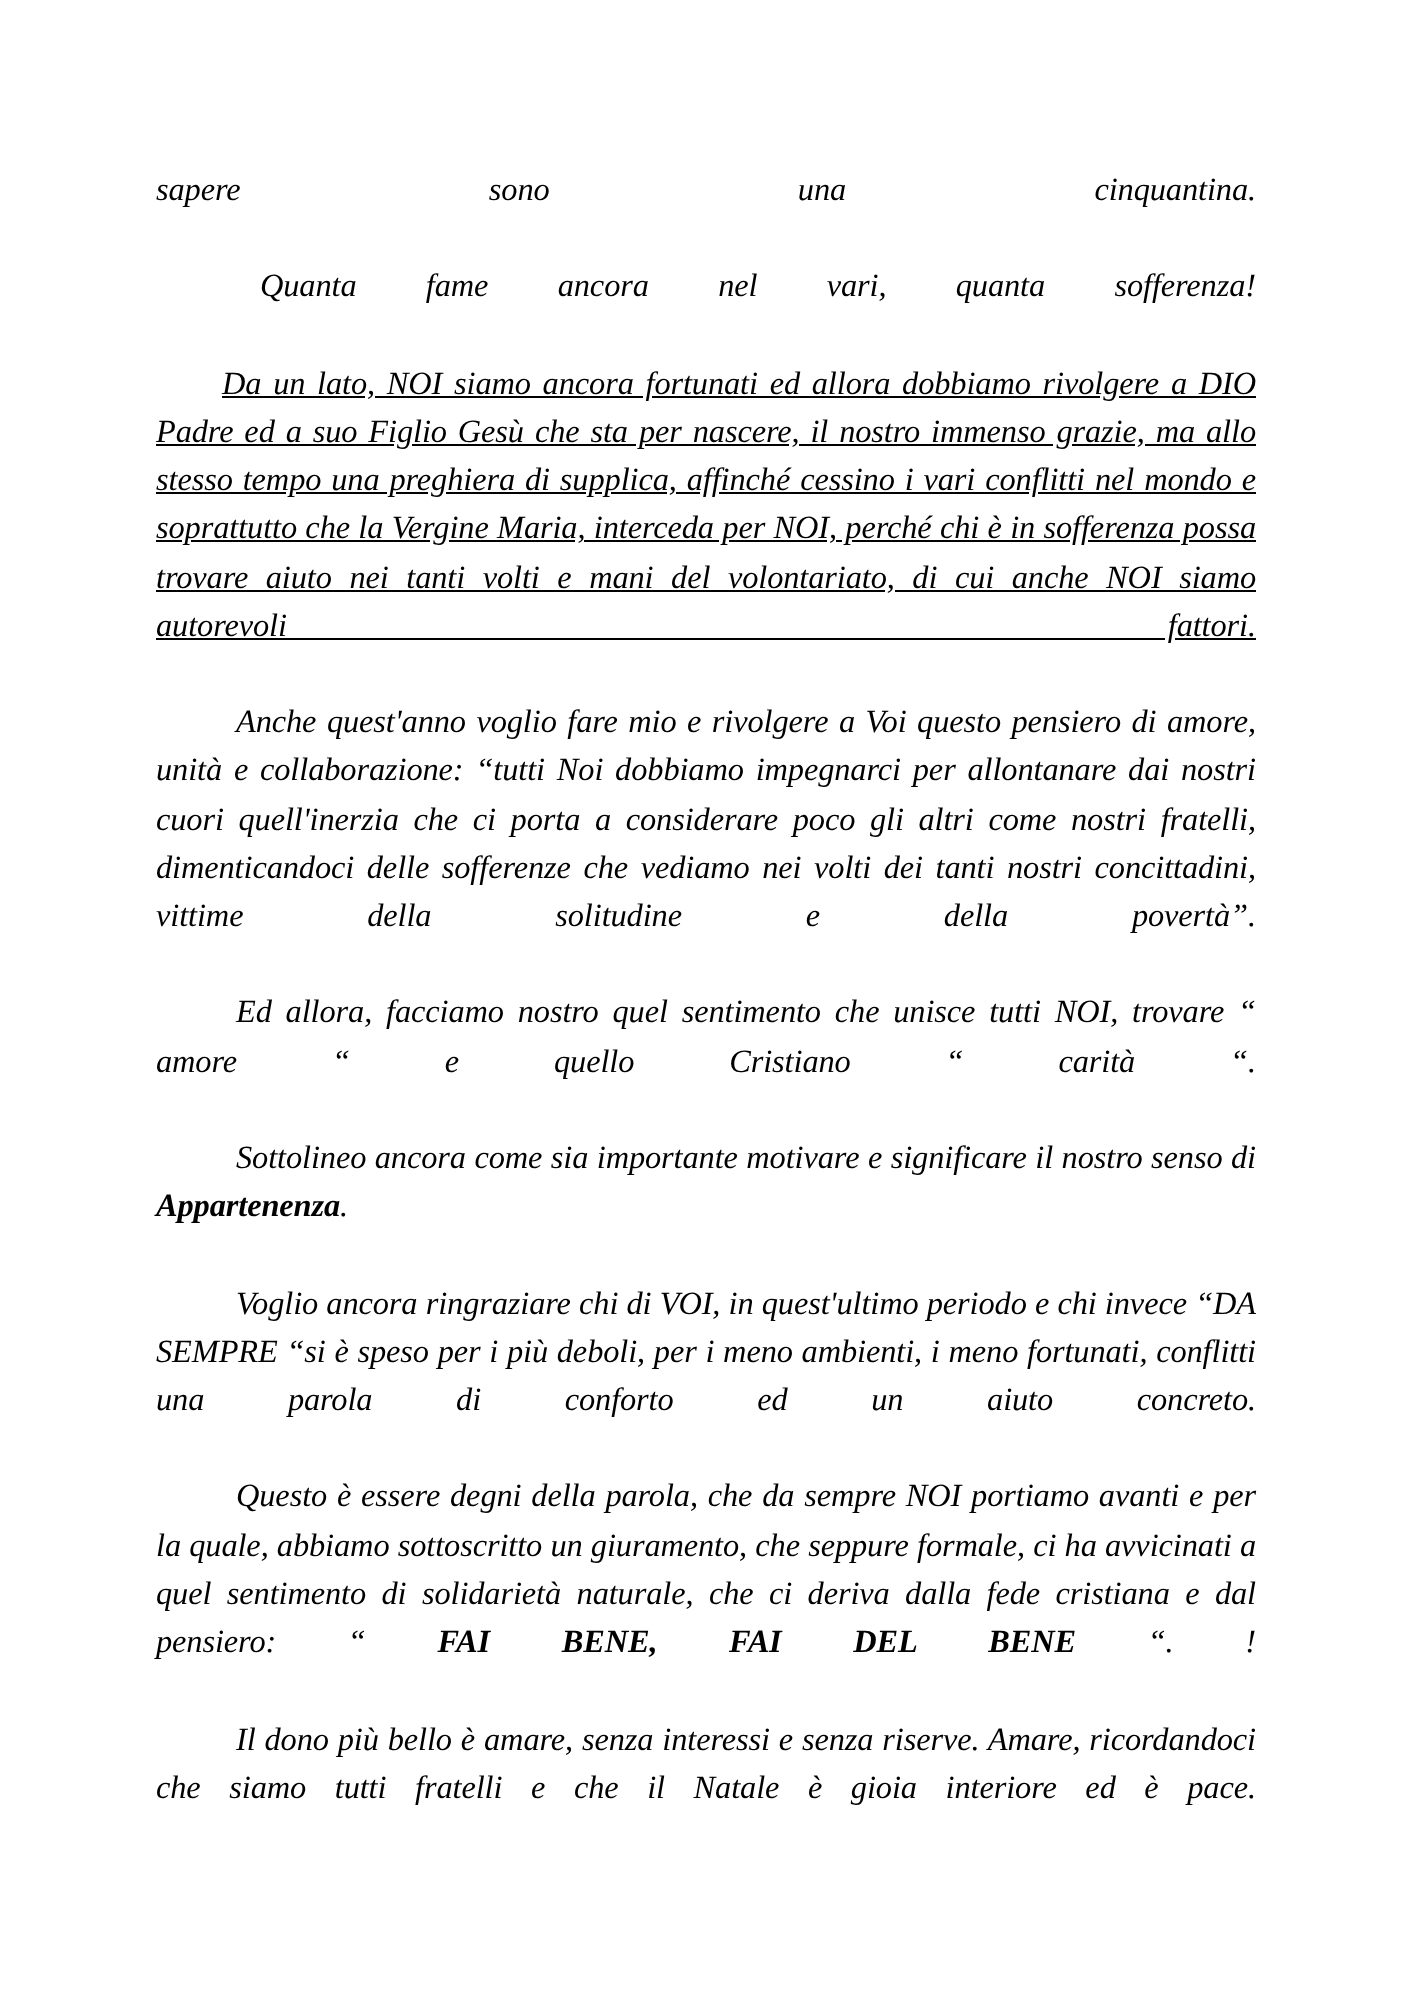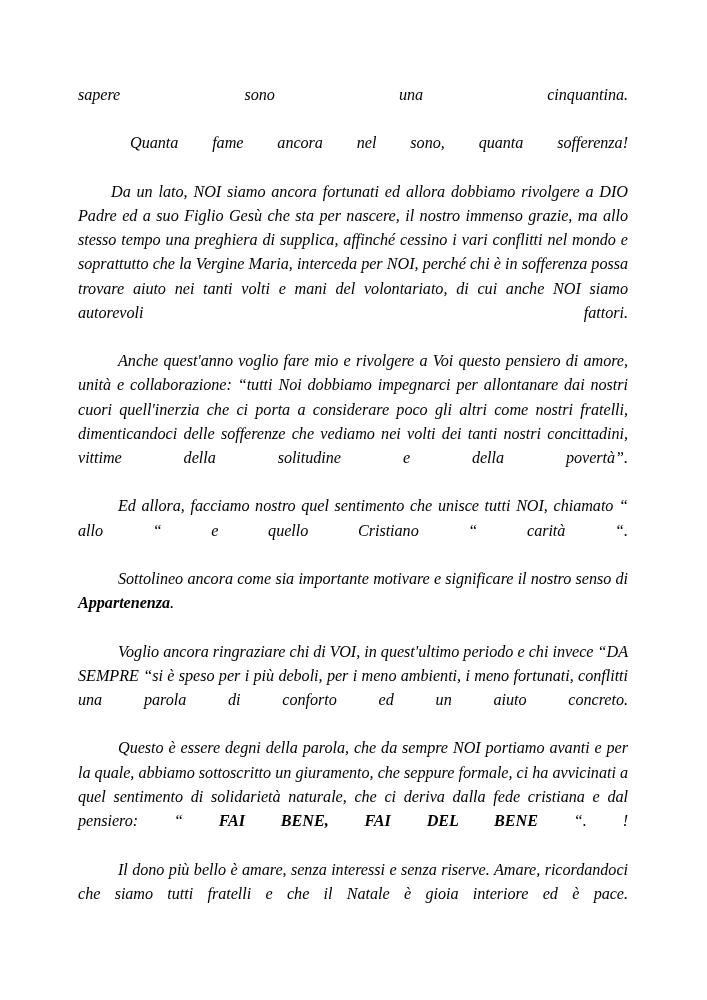--- a/index.html
+++ b/index.html
@@ -40,44 +40,44 @@
     -webkit-hyphens: none;
     hyphens: none;
   }
   
   p.para::after {
     content: "";
     display: inline-block;
     width: 100%;
   }
   p.noind { text-indent: 0; }
-  p.ind-sm { text-indent: 33px; }
+  p.ind-sm { text-indent: 33px; text-decoration: underline; }
   p.ind-md { text-indent: 40px; }
   p.ind-lg { text-indent: 48px; }
   p.ind-xl { text-indent: 52px; }
   b.strong {
     font-weight: bold;
   }
 </style>
 </head>
 <body>
 
 <div id="page">
   <div id="text-body">
 
     <p class="para noind">sapere sono una cinquantina.</p>
 
 
-    <p class="para ind-xl">Quanta fame ancora nel sono, quanta sofferenza!</p>
+    <p class="para ind-xl">Quanta fame ancora nel vari, quanta sofferenza!</p>
 
     <p class="para ind-sm">Da un lato, NOI siamo ancora fortunati ed allora dobbiamo rivolgere a DIO Padre ed a suo Figlio Gesù che sta per nascere, il nostro immenso grazie, ma allo stesso tempo una preghiera di supplica, affinché cessino i vari conflitti nel mondo e soprattutto che la Vergine Maria, interceda per NOI, perché chi è in sofferenza possa trovare aiuto nei tanti volti e mani del volontariato, di cui anche NOI siamo autorevoli fattori.</p>
 
     <p class="para ind-md">Anche quest'anno voglio fare mio e rivolgere a Voi questo pensiero di amore, unità e collaborazione: “tutti Noi dobbiamo impegnarci per allontanare dai nostri cuori quell'inerzia che ci porta a considerare poco gli altri come nostri fratelli, dimenticandoci delle sofferenze che vediamo nei volti dei tanti nostri concittadini, vittime della solitudine e della povertà”.</p>
 
-    <p class="para ind-md">Ed allora, facciamo nostro quel sentimento che unisce tutti NOI, chiamato “ allo “ e quello Cristiano “ carità “.</p>
+    <p class="para ind-md">Ed allora, facciamo nostro quel sentimento che unisce tutti NOI, trovare “ amore “ e quello Cristiano “ carità “.</p>
 
     <p class="para ind-md"><span>Sottolineo ancora come sia importante motivare e significare il nostro senso di </span><b class="strong">Appartenenza</b><span>.</span></p>
 
     <p class="para ind-md">Voglio ancora ringraziare chi di VOI, in quest'ultimo periodo e chi invece “DA SEMPRE “si è speso per i più deboli, per i meno ambienti, i meno fortunati, conflitti una parola di conforto ed un aiuto concreto.</p>
 
     <p class="para ind-md"><span>Questo è essere degni della parola, che da sempre NOI portiamo avanti e per la quale, abbiamo sottoscritto un giuramento, che seppure formale, ci ha avvicinati a quel sentimento di solidarietà naturale, che ci deriva dalla fede cristiana e dal pensiero: “ </span><b class="strong">FAI BENE, FAI DEL BENE</b><span> “. !</span></p>
 
     <p class="para ind-md">Il dono più bello è amare, senza interessi e senza riserve. Amare, ricordandoci che siamo tutti fratelli e che il Natale è gioia interiore ed è pace.</p>
 
   </div>

